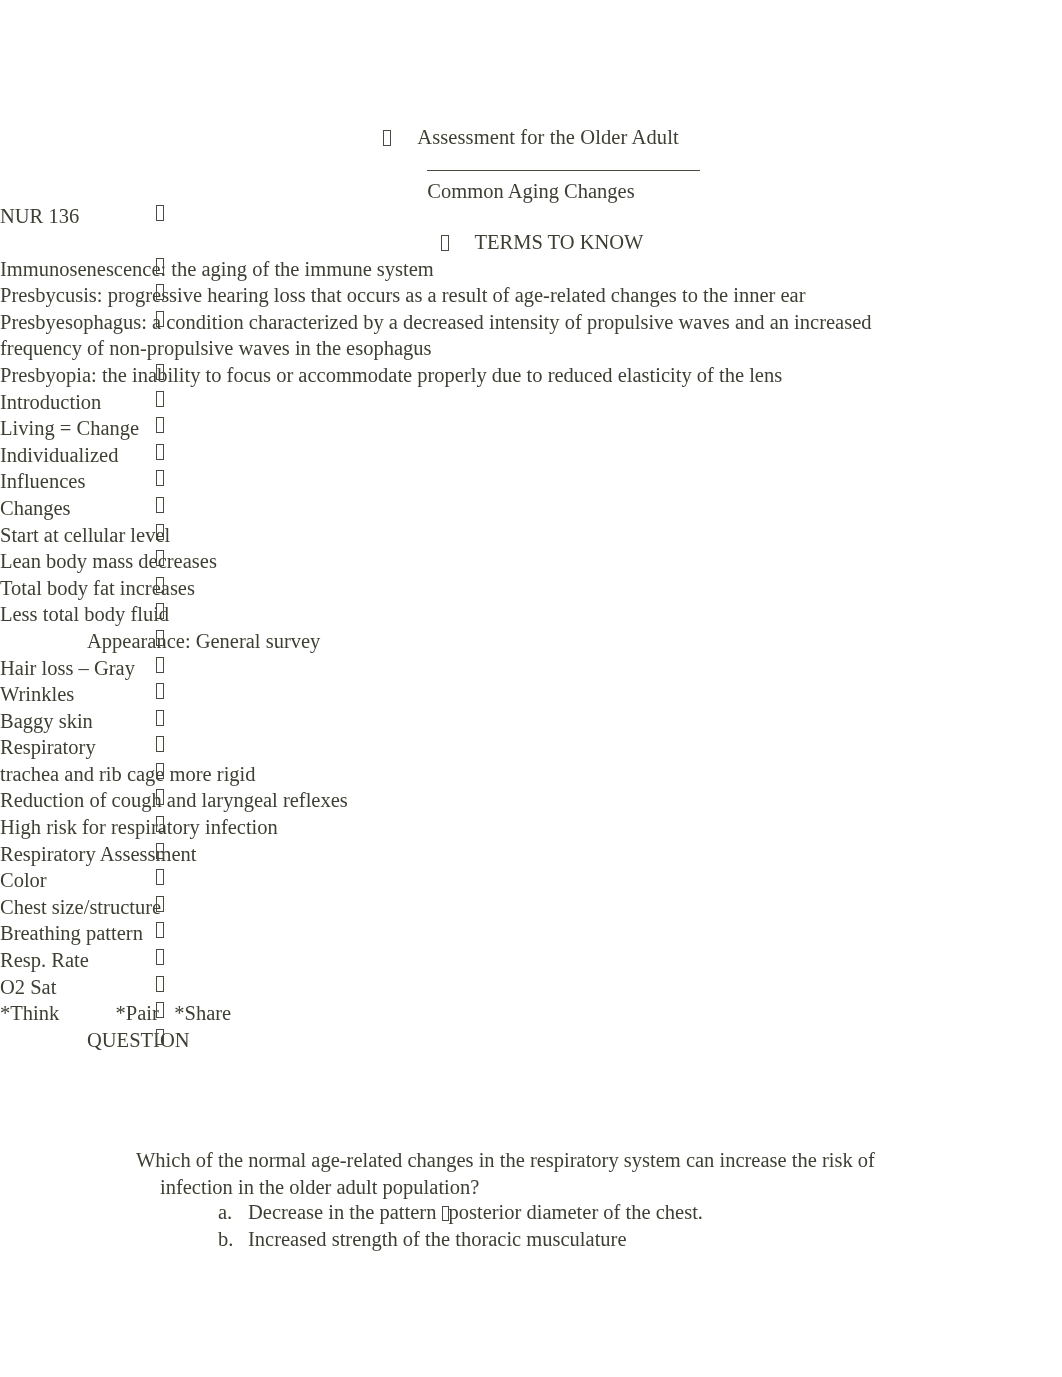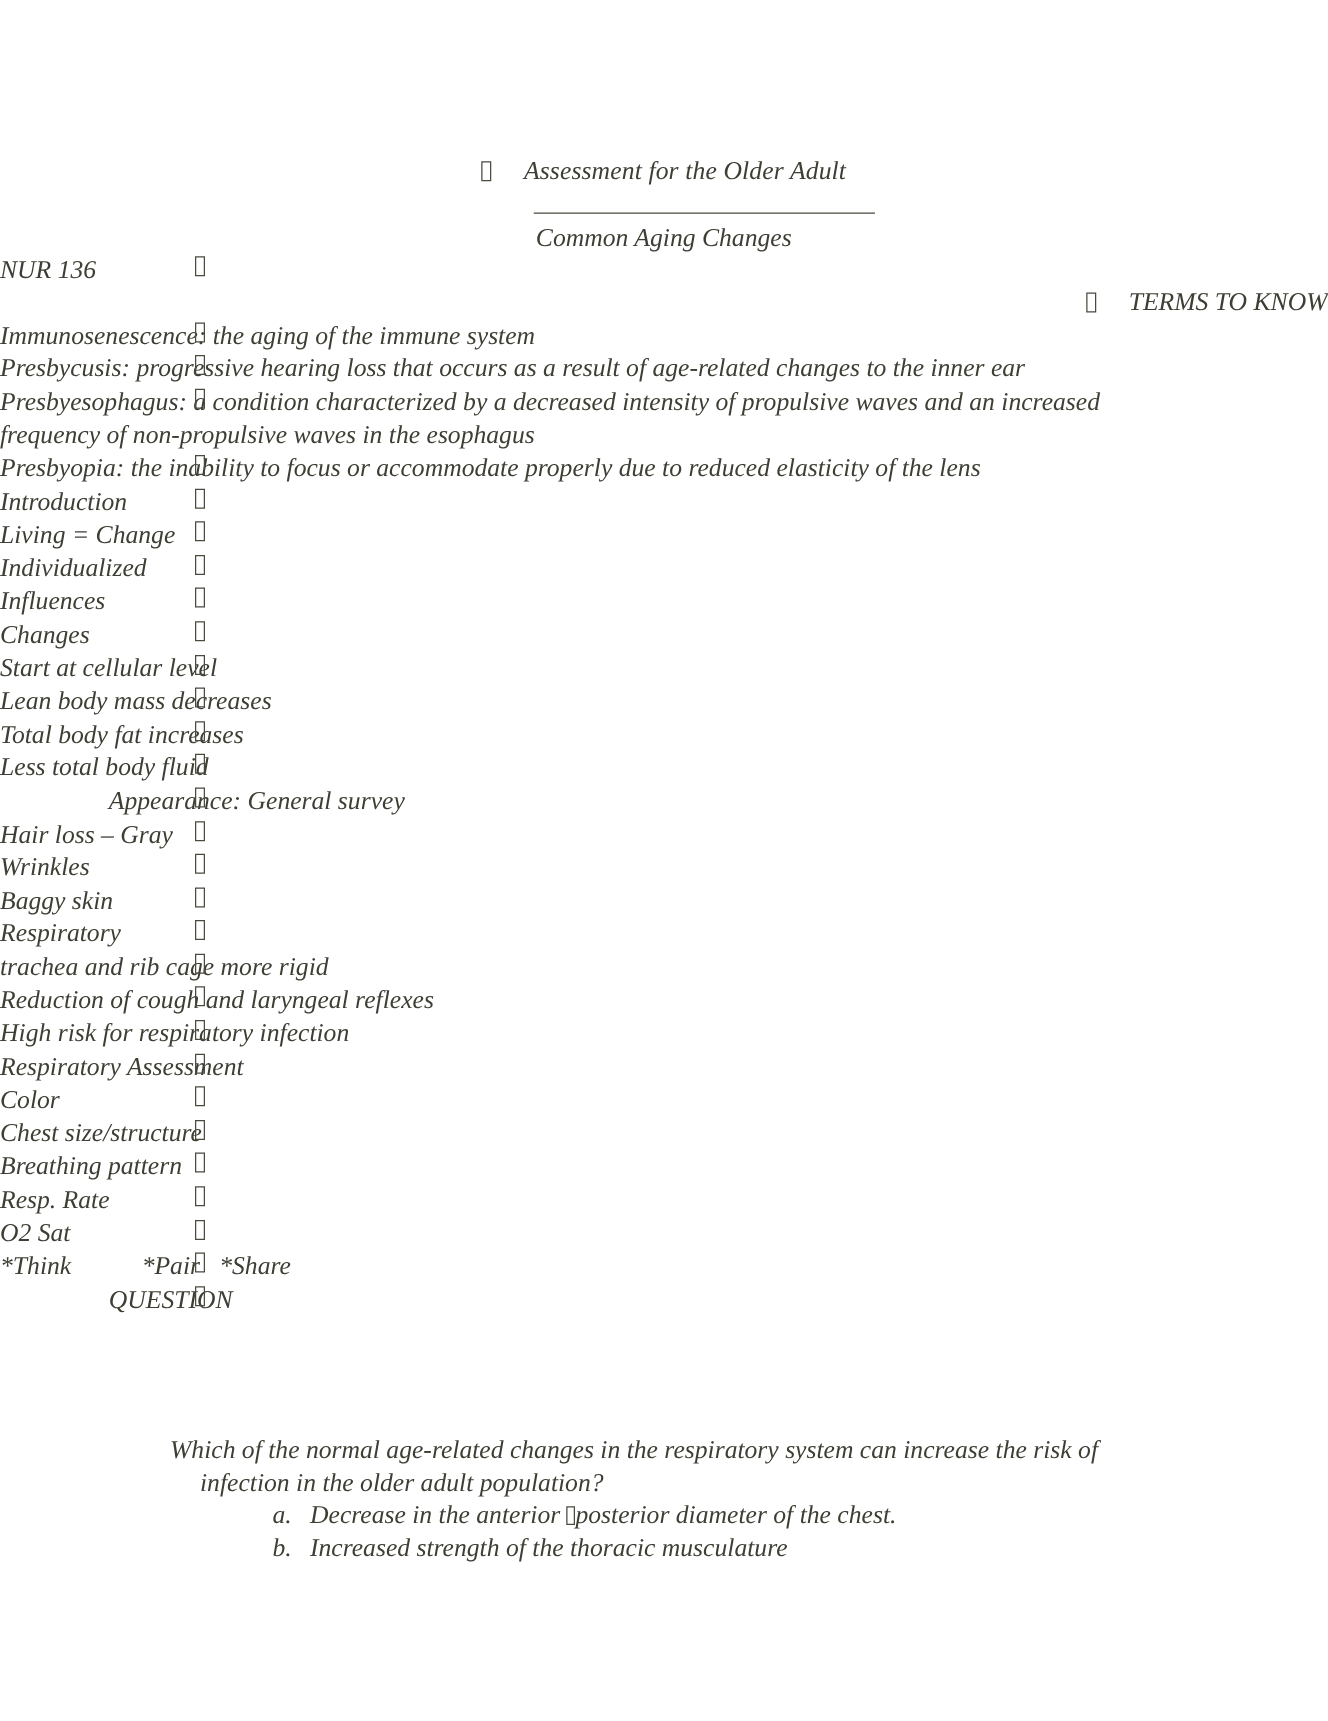--- a/index.html
+++ b/index.html
@@ -14,21 +14,20 @@
     font-family: "Liberation Serif", "DejaVu Serif", serif;
     color: #3e3e34;
     -webkit-font-smoothing: antialiased;
     overflow: hidden;
   }
   .page {
     position: relative;
     width: 931px;
     height: 1377px;
     box-sizing: border-box;
-    font-style: italic;
   }
 
   
   .tofu {
     display: inline-block;
     width: 8px;
     height: 16px;
     border: 1.4px solid #4a4a3e;
     box-sizing: border-box;
     vertical-align: -2px;
@@ -72,21 +71,21 @@
     text-align: center;
     font-size: 20.5px;
     line-height: 27px;
   }
 
   .terms-line {
     position: absolute;
     left: 0;
     top: 229px;
     width: 1062px;
-    text-align: right;
+    text-align: center;
     font-size: 20.5px;
     line-height: 27px;
     padding-left: 22px;
     box-sizing: border-box;
   }
   .terms-line .tofu { margin-right: 26px; }
 
   
   .bullets {
     position: absolute;
@@ -293,21 +292,21 @@
   </div>
 
   <div class="question">
     <div class="qline1">Which of the normal age-related changes in the respiratory system can increase the risk of</div>
     <div class="qline2">infection in the older adult population?</div>
   </div>
 
   <div class="choices">
     <div class="choice">
       <span class="cmark">a.</span>
-      <span>Decrease in the anterior </span><span class="tofu-sm"></span><span>posterior diameter of the chest.</span>
+      <span>Decrease in the pattern </span><span class="tofu-sm"></span><span>posterior diameter of the chest.</span>
     </div>
     <div class="choice">
       <span class="cmark">b.</span>
       <span>Increased strength of the thoracic musculature</span>
     </div>
   </div>
 
 </div>
 
 </body></html>

